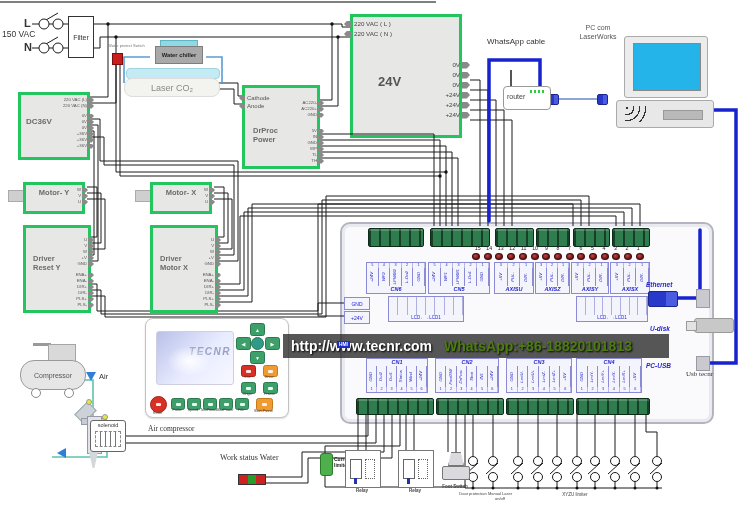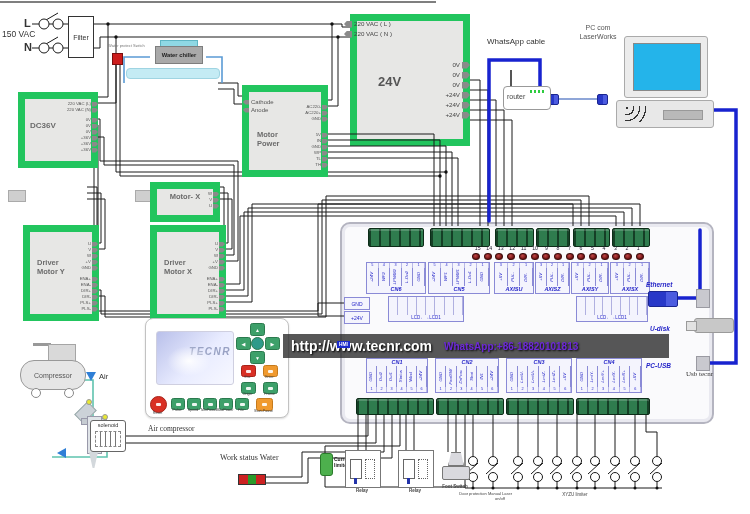--- a/index.html
+++ b/index.html
@@ -1,20 +1,20 @@
 <!DOCTYPE html>
 <html><head>
 <meta charset="utf-8">
 <style>
   html,body{margin:0;padding:0;background:#fff;font-family:"Liberation Sans",sans-serif;}
   #stage{position:relative;width:750px;height:514px;background:#fff;overflow:hidden;}
   .abs{position:absolute;}
   .z1{z-index:1}.z3{z-index:3}.z4{z-index:4}.z6{z-index:6}.z7{z-index:7}
   #wires{position:absolute;inset:0;z-index:2;pointer-events:none;}
-  .comp{background:#e7e7e5;border:7px solid #22c55e;color:#666;}
+  .comp{background:#e7e7e5;border:3px solid #22c55e;color:#666;}
   .ctitle{color:#6b6b6b;font-weight:bold;}
   .prow{display:flex;align-items:center;justify-content:flex-end;gap:1px;height:6px;}
   .prow .ptx{font-size:4.3px;color:#555;white-space:nowrap;line-height:1;}
   .pin{width:6px;height:5px;background:#8a8a8a;flex:none;clip-path:polygon(0 0,60% 0,100% 50%,60% 100%,0 100%);}
   .pin.l{transform:scaleX(-1);}
   .prow.big{height:10px;gap:2px;}
   .prow.big .ptx{font-size:6.2px;color:#444;}
   .prow.big .pin{width:8px;height:7px;}
   .prow.left{justify-content:flex-start;}
   
@@ -181,20 +181,23 @@
   <span style="font-size:7px;color:#333;">Filter</span>
 </div>
 
 <span class="abs z3" style="left:108px;top:44px;width:46px;font-size:4px;color:#777;line-height:1.1;">Water protect Switch</span>
 <div class="abs z3" style="left:112px;top:53px;width:9px;height:10px;background:#cc1d1d;border:1px solid #7a0e0e;"></div>
 <div class="abs z3" style="left:160px;top:40px;width:36px;height:7px;background:#8fd8e4;border:1px solid #5fb6c4;"></div>
 <div class="abs z3" style="left:155px;top:46px;width:46px;height:16px;background:#a9a9a9;border:1px solid #7e7e7e;display:flex;align-items:center;justify-content:center;">
   <span style="font-size:5.8px;color:#222;font-weight:bold;">Water chiller</span>
 </div>
 <div class="abs z3" style="left:126px;top:68px;width:92px;height:9px;background:#c4ebf4;border:1px solid #9fd4e2;border-radius:4px;"></div>
+<div class="abs z3" style="left:124px;top:78px;width:94px;height:17px;background:#f3f3ef;border:1px solid #ddd;border-radius:8px;display:flex;align-items:center;justify-content:center;">
+  <span style="font-size:9px;color:#8a8a86;">Laser CO₂</span>
+</div>
 
 <div class="abs comp z3" style="left:18px;top:92px;width:66px;height:62px;">
   <span class="ctitle" style="position:absolute;left:5px;top:22px;font-size:8px;">DC36V</span>
   <div class="abs" style="right:-7px;top:2px;">
 
   <div class="prow">
           <span class="ptx">220 VAC (L)</span>
           <i class="pin"></i>
         </div>
         <div class="prow">
@@ -236,21 +239,21 @@
 
   <div class="prow left" style="height:8px;gap:2px;">
           <i class="pin l"></i>
           <span class="ptx" style="font-size:6px;">Cathode</span>
         </div>
         <div class="prow left" style="height:8px;gap:2px;">
           <i class="pin l"></i>
           <span class="ptx" style="font-size:6px;">Anode</span>
         </div>
       </div>
-  <span class="ctitle" style="position:absolute;left:8px;top:38px;font-size:7.5px;width:34px;line-height:1.2;">Motor Power</span>
+  <span class="ctitle" style="position:absolute;left:8px;top:38px;font-size:7.5px;width:34px;line-height:1.2;">DrProc Power</span>
   <div class="abs" style="right:-7px;top:12px;">
 
   <div class="prow">
           <span class="ptx">AC220-</span>
           <i class="pin"></i>
         </div>
         <div class="prow">
           <span class="ptx">AC220+</span>
           <i class="pin"></i>
         </div>
@@ -339,22 +342,40 @@
 <span class="abs lbl z3" style="left:578px;top:24px;width:40px;font-size:7px;text-align:center;line-height:1.25;color:#555;">PC com LaserWorks</span>
 <div class="abs z3" style="left:624px;top:36px;width:82px;height:60px;background:#ececec;border:1px solid #aaa;border-radius:3px;">
   <div style="position:absolute;left:8px;top:6px;width:66px;height:46px;background:#24b4ea;border:1px solid #888;"></div>
 </div>
 <div class="abs z3" style="left:616px;top:100px;width:96px;height:26px;background:#e8e8e8;border:1px solid #aaa;border-radius:3px;">
   <i style="position:absolute;left:8px;top:5px;width:22px;height:16px;background:repeating-radial-gradient(circle at 2px 2px,#333 0 1.2px,transparent 1.2px 6px);"></i>
   <i style="position:absolute;right:10px;top:9px;width:38px;height:8px;background:#b9b9b9;border:1px solid #999;"></i>
 </div>
 
 <div class="abs z3" style="left:8px;top:190px;width:16px;height:10px;background:#cfcfcf;border:1px solid #aaa;"></div>
+<div class="abs comp z3" style="left:23px;top:182px;width:56px;height:26px;">
+  <span class="ctitle" style="position:absolute;left:12px;top:3px;width:32px;font-size:7.5px;text-align:center;line-height:1.2;">Motor- Y</span>
+  <div class="abs" style="right:-6px;top:2px;">
+
+  <div class="prow">
+          <span class="ptx">W</span>
+          <i class="pin"></i>
+        </div>
+        <div class="prow">
+          <span class="ptx">V</span>
+          <i class="pin"></i>
+        </div>
+        <div class="prow">
+          <span class="ptx">U</span>
+          <i class="pin"></i>
+        </div>
+      </div>
+</div>
 <div class="abs comp z3" style="left:23px;top:225px;width:62px;height:82px;">
-  <span class="ctitle" style="position:absolute;left:7px;top:26px;width:30px;font-size:7.5px;line-height:1.2;">Driver Motor Y</span>
+  <span class="ctitle" style="position:absolute;left:7px;top:26px;width:30px;font-size:7.5px;line-height:1.2;">Driver Reset Y</span>
   <div class="abs" style="right:-6px;top:9px;">
 
   <div class="prow">
           <span class="ptx">U</span>
           <i class="pin"></i>
         </div>
         <div class="prow">
           <span class="ptx">V</span>
           <i class="pin"></i>
         </div>
@@ -933,17 +954,17 @@
   <i style="left:6px;top:0;width:14px;height:12px;clip-path:polygon(20% 0,80% 0,100% 100%,0 100%);"></i>
   <i style="left:0;top:14px;width:26px;height:12px;border-radius:2px;"></i>
 </div>
 <div class="abs pcap z3" style="left:438px;top:484px;width:34px;font-size:4.5px;font-weight:bold;line-height:1.2;">Foot Switch</div>
 <div class="abs pcap z3" style="left:458px;top:492px;width:30px;font-size:4px;line-height:1.2;">Door protection</div>
 <div class="abs pcap z3" style="left:484px;top:492px;width:32px;font-size:4px;line-height:1.2;">Manual Laser on/off</div>
 <div class="abs pcap z3" style="left:530px;top:493px;width:90px;font-size:4.5px;">XYZU limiter</div>
 
 <div class="abs z6" style="left:283px;top:334px;width:386px;height:24px;background:rgba(45,45,45,.8);display:flex;align-items:center;gap:12px;padding-left:8px;box-sizing:border-box;">
   <span style="font-size:14px;font-weight:bold;color:#fff;text-shadow:1px 1px 2px #000;white-space:nowrap;">http://www.tecnr.com</span>
-  <span style="font-size:10px;font-weight:bold;color:#6d28d9;text-shadow:1px 1px 2px #000;white-space:nowrap;">WhatsApp:+86-18820101813</span>
+  <span style="font-size:14px;font-weight:bold;color:#4d7c0f;text-shadow:1px 1px 2px #000;white-space:nowrap;">WhatsApp:+86-18820101813</span>
 </div>
 <div class="abs z7" style="left:337px;top:341px;padding:1px 2px;background:#1a2acc;color:#fff;font-size:4.8px;font-weight:bold;">HMI</div>
 
 </div>
 
 </body></html>

